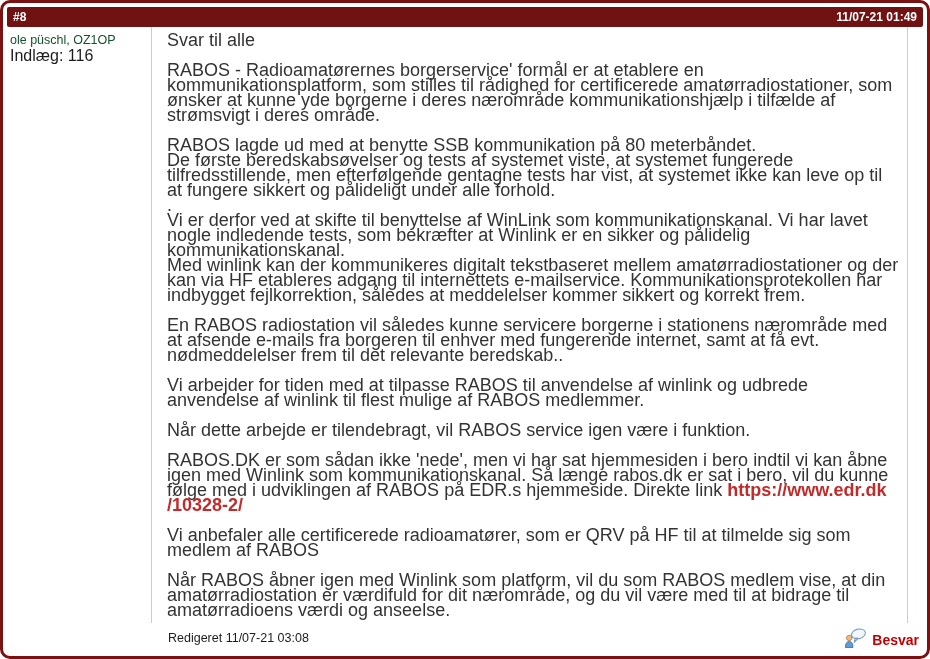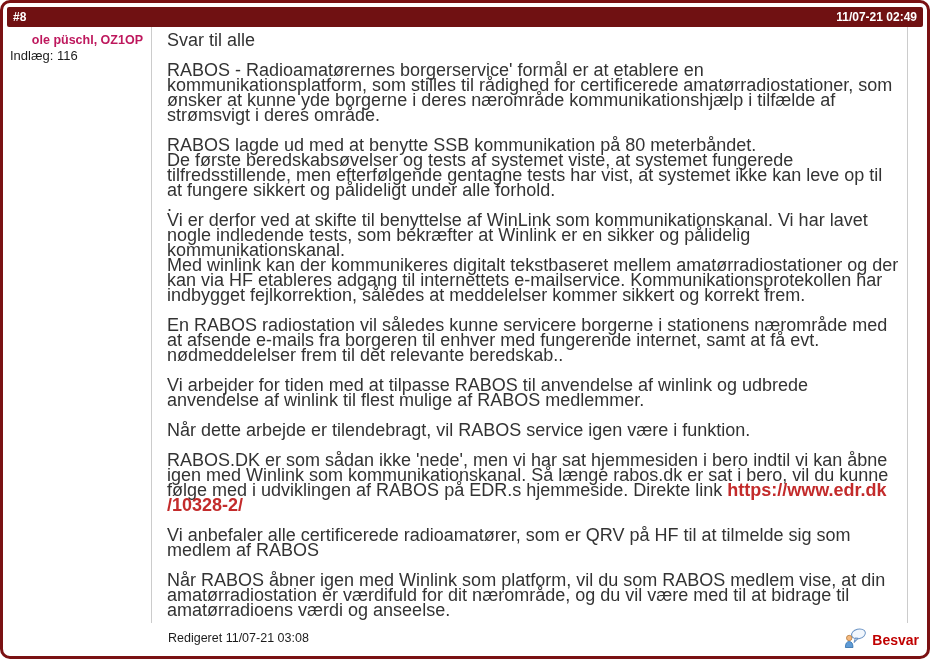--- a/index.html
+++ b/index.html
@@ -47,30 +47,29 @@
     margin-right: 19px;
   }
   .sidebar {
     width: 149px;
     box-sizing: border-box;
     padding: 6px 8px 6px 7px;
     border-right: 1px solid #cccccc;
     flex: 0 0 auto;
   }
   .author-name {
-    color: #be185d;
-    font-weight: bold;
+    color: #14532d;
+    font-weight: normal;
     font-size: 12.5px;
     line-height: 15px;
     cursor: pointer;
-    text-align: right;
   }
   .posts-count {
     color: #1c1c1c;
-    font-size: 13px;
+    font-size: 16px;
     line-height: 14px;
     margin-top: 1px;
   }
   .content {
     flex: 1 1 auto;
     box-sizing: border-box;
     padding: 6px 6px 6px 15px;
     border-right: 1px solid #cccccc;
     font-size: 18px;
     line-height: 15px;
@@ -121,21 +120,21 @@
   }
 </style>
 </head>
 <body>
 
 <div class="stage">
   <div class="post-container">
 
     <div class="post-header">
       <span>#8</span>
-      <span>11/07-21 02:49</span>
+      <span>11/07-21 01:49</span>
     </div>
 
     <div class="post-body">
       <div class="sidebar">
         <div class="author-name">ole püschl, OZ1OP</div>
         <div class="posts-count">Indlæg: 116</div>
       </div>
 
       <div class="content">
         <span class="post-text">Svar til alle

